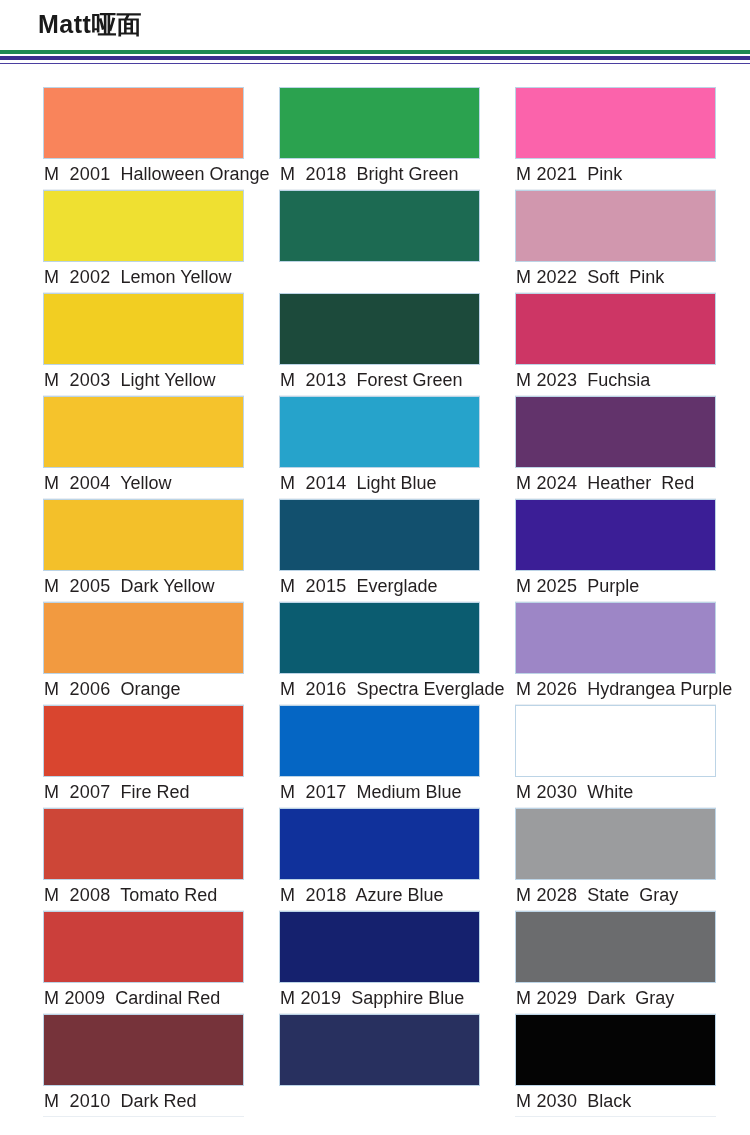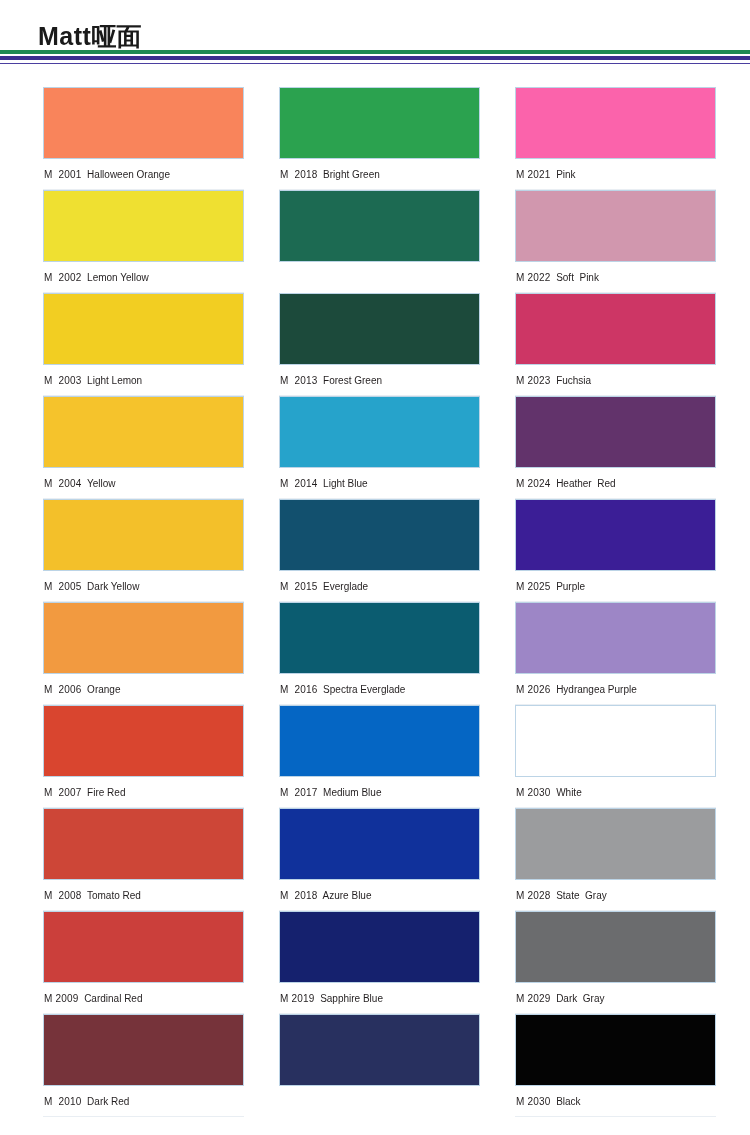--- a/index.html
+++ b/index.html
@@ -18,21 +18,21 @@
 
   
   .header {
     position: relative;
     height: 66px;
     width: 750px;
   }
   .header-title {
     position: absolute;
     left: 38px;
-    top: 20px;
+    top: 8px;
     font-size: 25px;
     font-weight: bold;
     letter-spacing: 0.5px;
     color: #1a1a1a;
     font-family: "Liberation Sans", "DejaVu Sans", sans-serif;
     white-space: nowrap;
   }
   .header-title .cjk {
     font-family: "DejaVu Sans", sans-serif;
     letter-spacing: 0px;
@@ -83,21 +83,21 @@
   }
   .swatch {
     width: 201px;
     height: 72px;
     border: 1px solid #bcd4e6;
     display: block;
   }
   .swatch-label {
     height: 31px;
     line-height: 31px;
-    font-size: 10px;
+    font-size: 18px;
     color: #231f20;
     white-space: pre;
     border-bottom: 1px solid #e9eef3;
     padding-left: 1px;
     font-family: "Liberation Sans", "DejaVu Sans", sans-serif;
   }
   .swatch-label .code {
     letter-spacing: 0.2px;
   }
 </style>
@@ -118,21 +118,21 @@
         <div class="swatch-cell">
           <div class="swatch" style="background: rgb(249, 132, 91); border-color: rgb(188, 212, 230);"></div>
           <div class="swatch-label"><span class="code">M  2001</span>  <span class="cname">Halloween Orange</span></div>
         </div>
         <div class="swatch-cell">
           <div class="swatch" style="background: rgb(239, 224, 49); border-color: rgb(188, 212, 230);"></div>
           <div class="swatch-label"><span class="code">M  2002</span>  <span class="cname">Lemon Yellow</span></div>
         </div>
         <div class="swatch-cell">
           <div class="swatch" style="background: rgb(242, 206, 34); border-color: rgb(188, 212, 230);"></div>
-          <div class="swatch-label"><span class="code">M  2003</span>  <span class="cname">Light Lemon</span></div>
+          <div class="swatch-label"><span class="code">M  2003</span>  <span class="cname">Light Yellow</span></div>
         </div>
         <div class="swatch-cell">
           <div class="swatch" style="background: rgb(245, 195, 44); border-color: rgb(188, 212, 230);"></div>
           <div class="swatch-label"><span class="code">M  2004</span>  <span class="cname">Yellow</span></div>
         </div>
         <div class="swatch-cell">
           <div class="swatch" style="background: rgb(243, 192, 42); border-color: rgb(188, 212, 230);"></div>
           <div class="swatch-label"><span class="code">M  2005</span>  <span class="cname">Dark Yellow</span></div>
         </div>
         <div class="swatch-cell">

